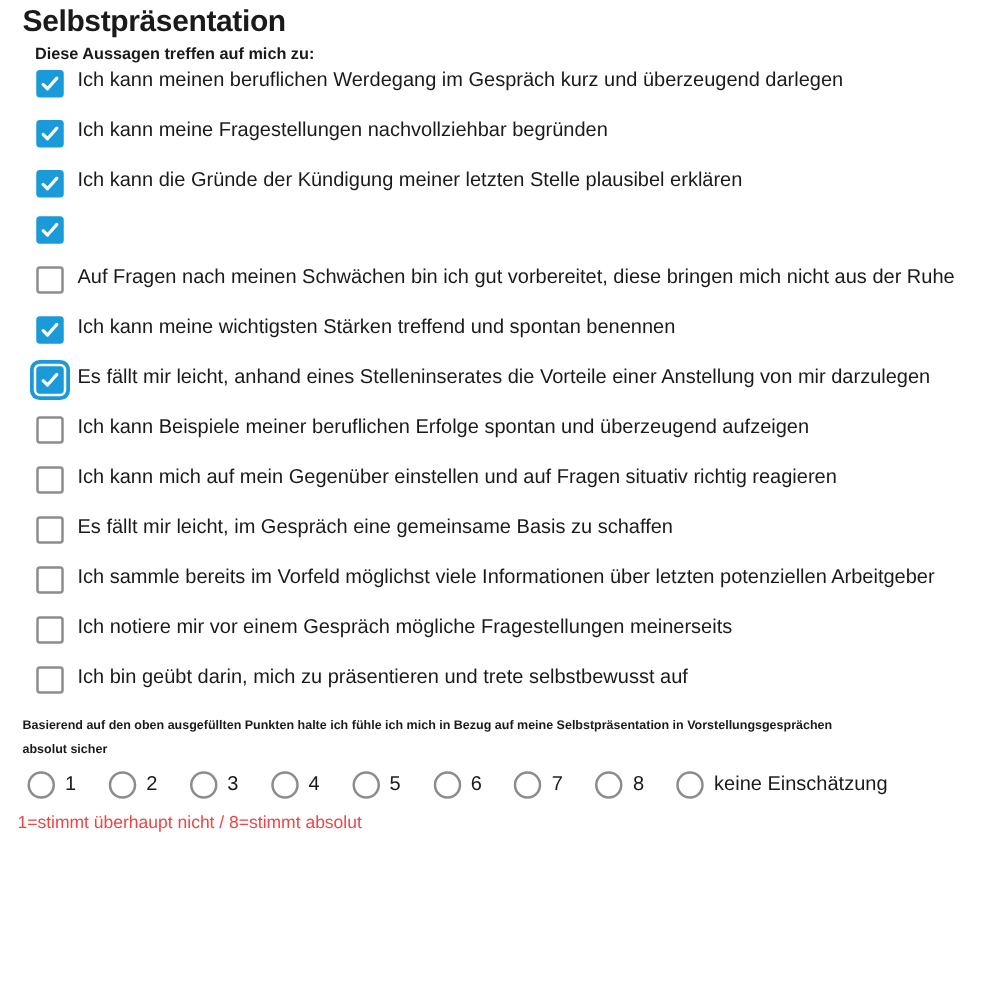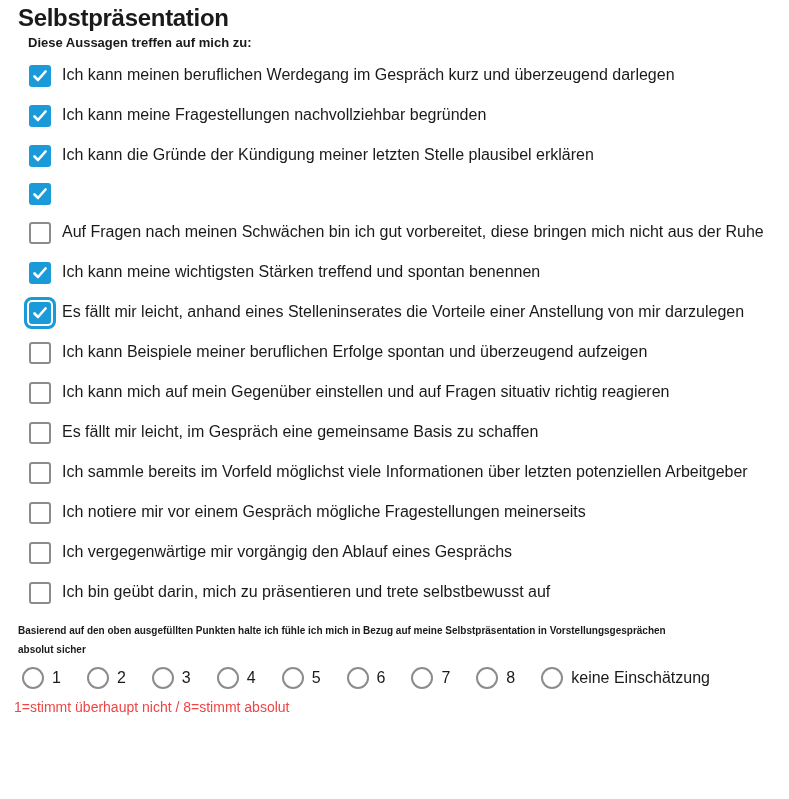--- a/index.html
+++ b/index.html
@@ -8,25 +8,24 @@
     font-family:"Liberation Sans","DejaVu Sans",sans-serif;
     color:#1a1a1a;
     padding:6px 0 0 18px;
   }
   .page-title {
     font-size:24px; font-weight:700; letter-spacing:-0.3px;
     line-height:24px; margin-bottom:5px;
   }
   .subtitle {
     font-size:13px; font-weight:700; margin-left:10px; line-height:16px;
-    margin-bottom:10px;
   }
   .checklist { margin-left:11px; }
   .item {
-    display:flex; align-items:center; margin-bottom:13px;
+    display:flex; align-items:flex-end; margin-bottom:13px;
   }
   .checkbox {
     flex:0 0 auto; width:22px; height:22px; margin-top:2px;
     border:2px solid var(--box-border); border-radius:3px;
     background:#fff; cursor:pointer; position:relative;
     display:flex; align-items:center; justify-content:center;
   }
   .item.checked .checkbox {
     border-color:var(--accent); background:var(--accent);
   }
@@ -153,26 +152,20 @@
     <span class="item-label">Ich sammle bereits im Vorfeld möglichst viele Informationen über letzten potenziellen Arbeitgeber</span>
   </div>
 
   <div class="item">
     <span class="checkbox" role="checkbox" aria-checked="false">
       
     </span>
     <span class="item-label">Ich notiere mir vor einem Gespräch mögliche Fragestellungen meinerseits</span>
   </div>
 
-  <div class="item">
-    <span class="checkbox" role="checkbox" aria-checked="false">
-      
-    </span>
-    <span class="item-label">Ich vergegenwärtige mir vorgängig den Ablauf eines Gesprächs</span>
-  </div>
 
   <div class="item">
     <span class="checkbox" role="checkbox" aria-checked="false">
       
     </span>
     <span class="item-label">Ich bin geübt darin, mich zu präsentieren und trete selbstbewusst auf</span>
   </div>
 </div>
 
 <div class="rating-question">Basierend auf den oben ausgefüllten Punkten halte ich fühle ich mich in Bezug auf meine Selbstpräsentation in Vorstellungsgesprächen absolut sicher</div>

